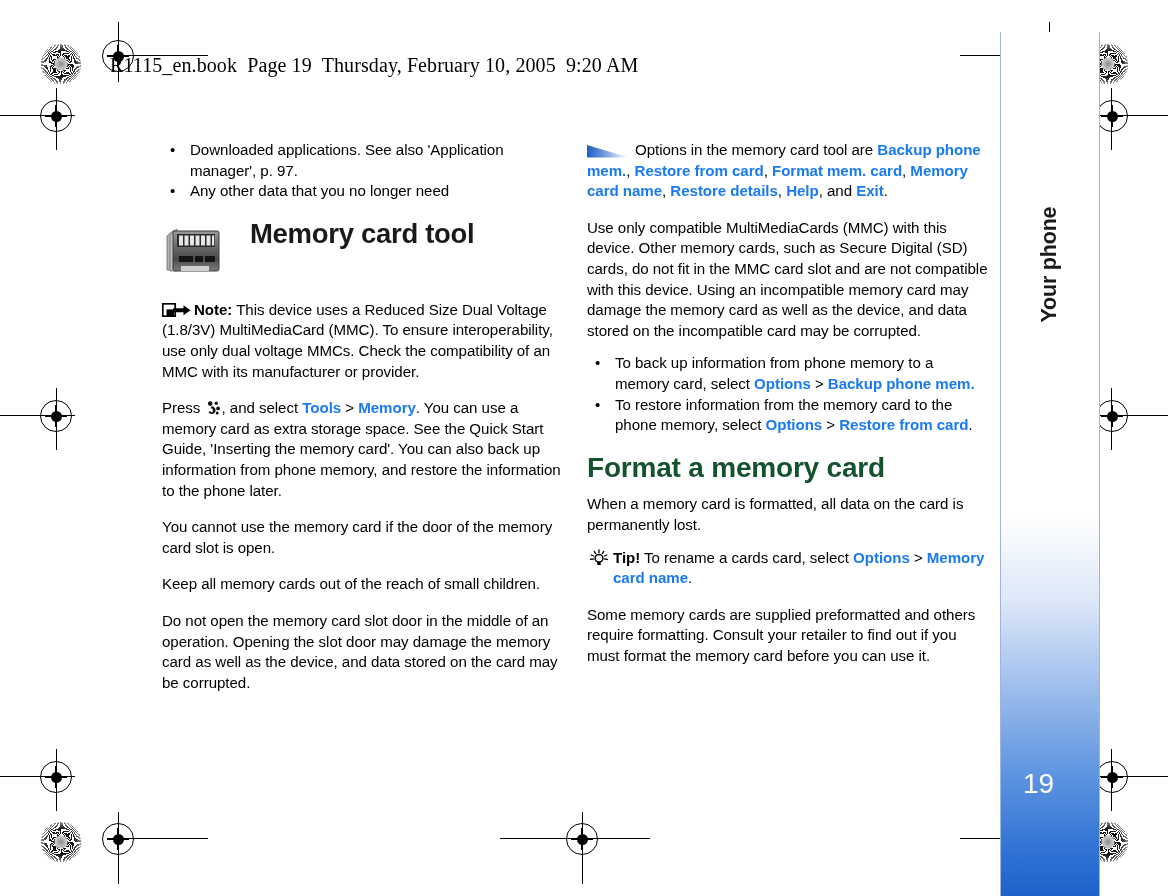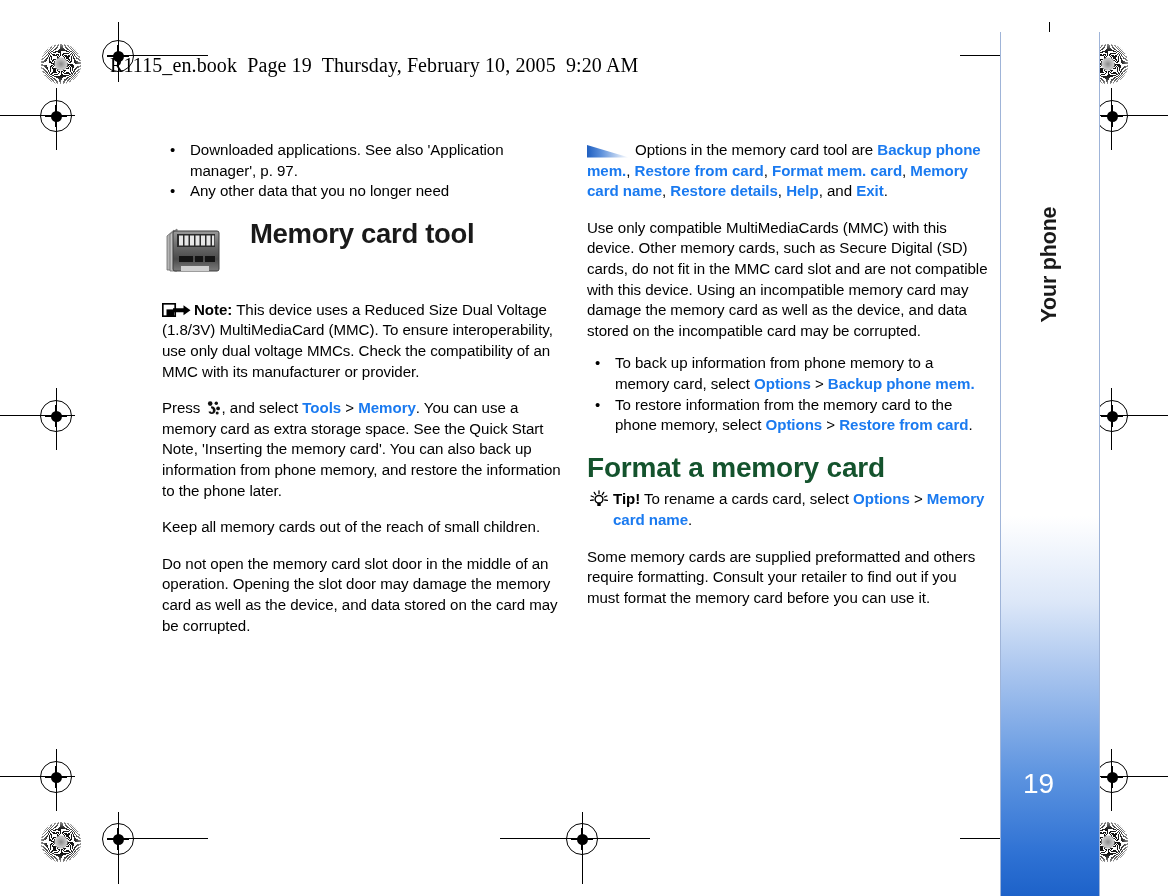--- a/index.html
+++ b/index.html
@@ -332,23 +332,24 @@
   </p>
 
   <p>
     <span>Press</span>
     <svg width="15" height="15" viewBox="0 0 15 15" style="vertical-align:-2px;margin:0 1px">
       <circle cx="4.2" cy="3.6" r="2.3" fill="#111"></circle>
       <circle cx="10.3" cy="3.2" r="1.7" fill="#111"></circle>
       <path d="M5.2 6.2 C8.2 6.2 9.6 8 9.6 10.2 C9.6 12.6 7.8 14 5.6 14 C3.9 14 2.6 13 2.6 11.6 L5.0 11.6 C5.0 12.1 5.3 12.4 5.7 12.4 C6.4 12.4 6.9 11.7 6.9 10.4 C6.9 9.0 6.2 8.2 5.0 8.2 Z" fill="#111"></path>
       <circle cx="12.1" cy="8.4" r="1.9" fill="#111"></circle>
       <circle cx="11.2" cy="13.0" r="1.5" fill="#111"></circle>
-    </svg><span>, and select </span><span class="ui">Tools</span> <span class="gt">&gt;</span> <span class="ui">Memory</span><span>. You can use a memory card as extra storage space. See the Quick Start Note, 'Inserting the memory card'. You can also back up information from phone memory, and restore the information to the phone later.</span>
+    </svg><span>, and select </span><span class="ui">Tools</span> <span class="gt">&gt;</span> <span class="ui">Memory</span><span>. You can use a memory card as extra storage space. See the Quick Start Guide, 'Inserting the memory card'. You can also back up information from phone memory, and restore the information to the phone later.</span>
   </p>
 
+  <p>You cannot use the memory card if the door of the memory card slot is open.</p>
   <p>Keep all memory cards out of the reach of small children.</p>
   <p>Do not open the memory card slot door in the middle of an operation. Opening the slot door may damage the memory card as well as the device, and data stored on the card may be corrupted.</p>
 </div>
 
 <div class="col col-right">
 
   <p class="options-callout">
     <svg class="opt-tri" viewBox="0 0 42 13">
       <defs>
         <linearGradient id="triGrad" x1="0" y1="0" x2="1" y2="0">
@@ -370,20 +371,21 @@
       <span>To back up information from phone memory to a memory card, select </span><span class="ui">Options</span> <span class="gt">&gt;</span> <span class="ui">Backup phone mem.</span><span></span>
     </li>
     <li>
       <span class="bul">•</span>
       <span>To restore information from the memory card to the phone memory, select </span><span class="ui">Options</span> <span class="gt">&gt;</span> <span class="ui">Restore from card</span><span>.</span>
     </li>
   </ul>
 
   <h2 class="h2">Format a memory card</h2>
 
+  <p>When a memory card is formatted, all data on the card is permanently lost.</p>
 
   <p class="callout tip-body tip-first">
     <svg class="tip-ico" viewBox="0 0 24 17">
       <g stroke="#000" stroke-width="1.3" stroke-linecap="round">
         <line x1="12" y1="0.8" x2="12" y2="3.6"></line>
         <line x1="7.2" y1="2.4" x2="8.6" y2="4.6"></line>
         <line x1="16.8" y1="2.4" x2="15.4" y2="4.6"></line>
         <line x1="4.2" y1="6.0" x2="6.6" y2="7.0"></line>
         <line x1="19.8" y1="6.0" x2="17.4" y2="7.0"></line>
         <line x1="3.6" y1="10.4" x2="6.3" y2="10.0"></line>

